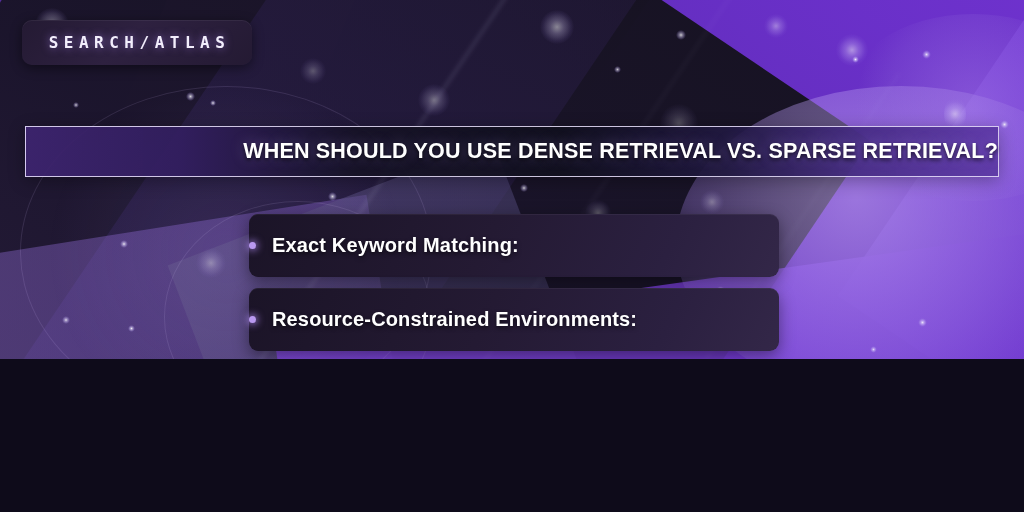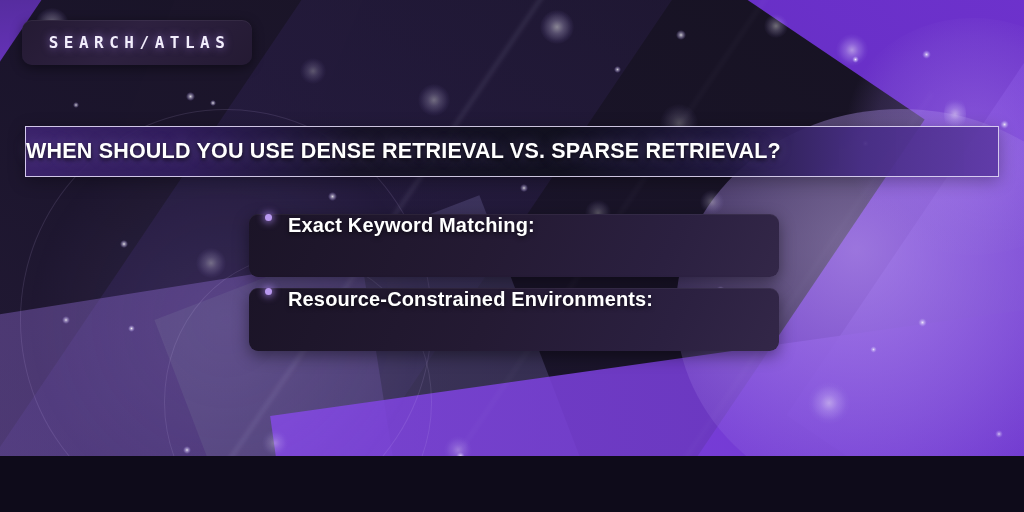--- a/index.html
+++ b/index.html
@@ -4,21 +4,21 @@
 <title>Search Atlas Slide</title>
 <style>
   html, body {
     margin: 0;
     padding: 0;
     background: #0e0b1a;
   }
   .stage {
     position: relative;
     width: 1024px;
-    height: 456px;
+    height: 359px;
     overflow: hidden;
     font-family: "Liberation Sans", sans-serif;
     background: #4b2d94;
     user-select: none;
   }
 
   
   .bg {
     position: absolute;
     inset: 0;
@@ -204,21 +204,21 @@
       linear-gradient(90deg,
         rgba(62,36,112,.92) 0%,
         rgba(50,30,95,.93) 16%,
         rgba(22,19,38,.95) 34%,
         rgba(17,16,30,.96) 55%,
         rgba(33,25,64,.94) 72%,
         rgba(70,44,132,.93) 86%,
         rgba(92,56,164,.92) 100%);
     display: flex;
     align-items: center;
-    justify-content: flex-start;
+    justify-content: flex-end;
     box-shadow: 0 4px 16px rgba(0,0,0,.3);
   }
   .title-text {
     font-size: 21.5px;
     font-weight: 700;
     color: #ffffff;
     letter-spacing: .2px;
     white-space: nowrap;
     text-shadow: 0 2px 4px rgba(0,0,0,.75), 0 0 14px rgba(190,160,255,.35);
   }
@@ -231,21 +231,21 @@
     width: 530px;
   }
   .bullet-card {
     position: relative;
     height: 63px;
     margin-bottom: 11px;
     border-radius: 9px;
     background: linear-gradient(115deg, #1b1427 0%, #241a33 45%, #2b2040 78%, #332748 100%);
     box-shadow: 0 5px 16px rgba(0,0,0,.42), inset 0 1px 0 rgba(255,255,255,.05);
     display: flex;
-    padding-left: 16px;
+    align-items: center;
     box-sizing: border-box;
   }
   .bullet-dot {
     width: 7px;
     height: 7px;
     border-radius: 50%;
     background: #b999f0;
     box-shadow: 0 0 7px 2px rgba(176,140,245,.65);
     flex: 0 0 auto;
   }

